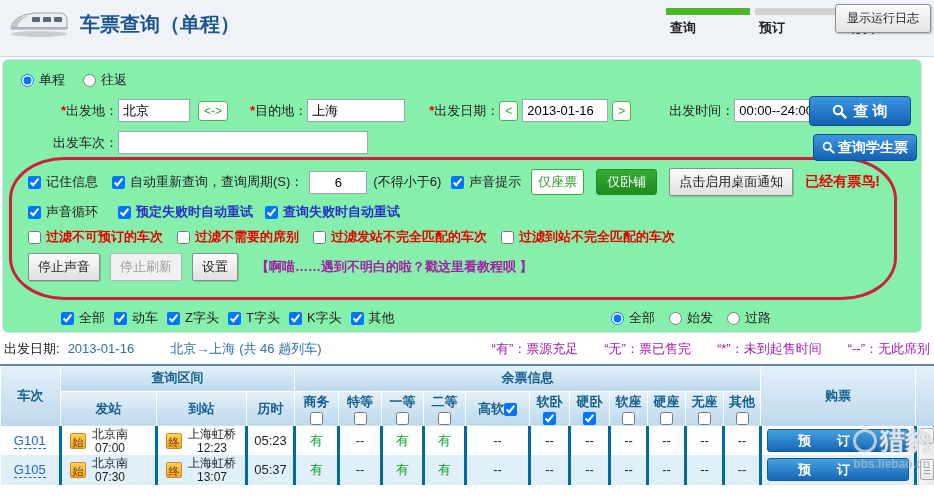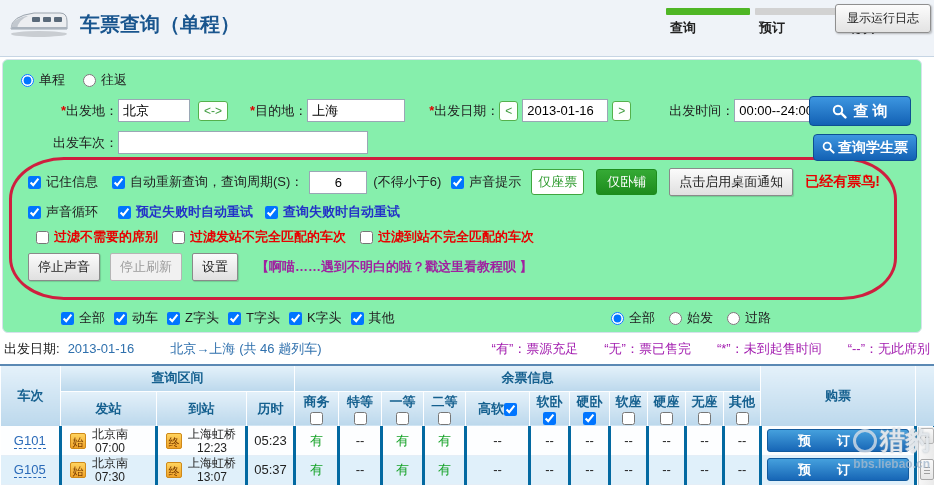--- a/index.html
+++ b/index.html
@@ -218,20 +218,24 @@
           <input type="checkbox" checked="" style="">
           <span>预定失败时自动重试</span>
         </label>
         <label class="chk-lbl blue-bold" style="margin-left:6px">
           <input type="checkbox" checked="" style="">
           <span>查询失败时自动重试</span>
         </label>
       </div>
 
       <div class="opt-row">
+        <label class="chk-lbl red-bold">
+          <input type="checkbox" style="">
+          <span>过滤不可预订的车次</span>
+        </label>
         <label class="chk-lbl red-bold" style="margin-left:8px">
           <input type="checkbox" style="">
           <span>过滤不需要的席别</span>
         </label>
         <label class="chk-lbl red-bold" style="margin-left:8px">
           <input type="checkbox" style="">
           <span>过滤发站不完全匹配的车次</span>
         </label>
         <label class="chk-lbl red-bold" style="margin-left:8px">
           <input type="checkbox" style="">

